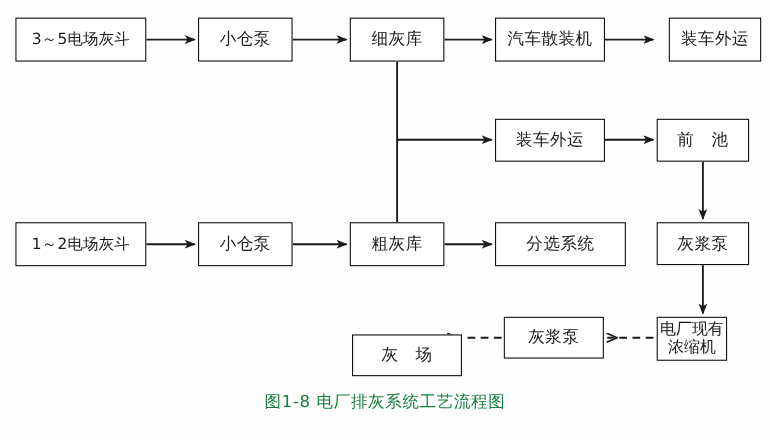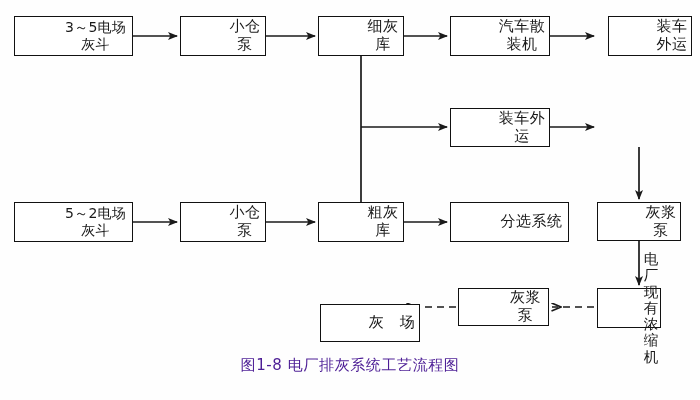--- a/index.html
+++ b/index.html
@@ -27,21 +27,20 @@
     display: flex;
     align-items: center;
     justify-content: center;
     text-align: center;
     color: #1a1a1a;
     font-size: 15px;
     line-height: 1.18;
     letter-spacing: 0.5px;
     white-space: pre-line;
     z-index: 3;
-    padding-left: 44px;
   }
   .node.small {
     font-size: 14px;
     letter-spacing: 0.2px;
   }
   .node.two-line {
     font-size: 14.5px;
     line-height: 1.12;
     letter-spacing: 0px;
   }
@@ -54,21 +53,21 @@
     z-index: 1;
     overflow: visible;
   }
   #caption {
     position: absolute;
     left: 0;
     top: 356px;
     width: 700px;
     text-align: center;
     font-size: 15px;
-    color: #4c1d95;
+    color: #15803d;
     letter-spacing: 0.6px;
   }
 </style>
 </head>
 <body>
 
 <div id="diagram">
 
   <svg id="edges" viewBox="0 0 700 400" xmlns="http://www.w3.org/2000/svg">
     <defs>
@@ -106,22 +105,23 @@
     </g>
   </svg>
 
   <div class="node small" style="left:14px;  top:16px;  width:119px; height:40px;">3～5电场灰斗</div>
   <div class="node" style="left:180px; top:16px;  width:86px;  height:40px;">小仓泵</div>
   <div class="node" style="left:450px; top:16px;  width:100px; height:40px;">汽车散装机</div>
   <div class="node" style="left:318px; top:16px;  width:86px;  height:40px;">细灰库</div>
   <div class="node" style="left:591px; top:16px;  width:84px;  height:40px;margin-left:17px;">装车外运</div>
 
   <div class="node" style="left:450px; top:108px; width:100px; height:39px;">装车外运</div>
+  <div class="node" style="left:597px; top:108px; width:84px;  height:39px;">前　池</div>
 
-  <div class="node small" style="left:14px;  top:202px; width:119px; height:40px;">5～2电场灰斗</div>
+  <div class="node small" style="left:14px;  top:202px; width:119px; height:40px;">1～2电场灰斗</div>
   <div class="node" style="left:180px; top:202px; width:86px;  height:40px;">小仓泵</div>
   <div class="node" style="left:318px; top:202px; width:86px;  height:40px;">粗灰库</div>
   <div class="node" style="left:450px; top:202px; width:119px;  height:40px;">分选系统</div>
   <div class="node" style="left:597px; top:202px; width:84px;  height:39px;">灰浆泵</div>
 
   <div class="node" style="left:320px; top:304px; width:100px;  height:38px;">灰　场</div>
   <div class="node" style="left:458px; top:288px; width:91px;  height:38px;">灰浆泵</div>
   <div class="node two-line" style="left:597px; top:288px; width:64px;  height:40px;">电厂现有
 浓缩机</div>
 

